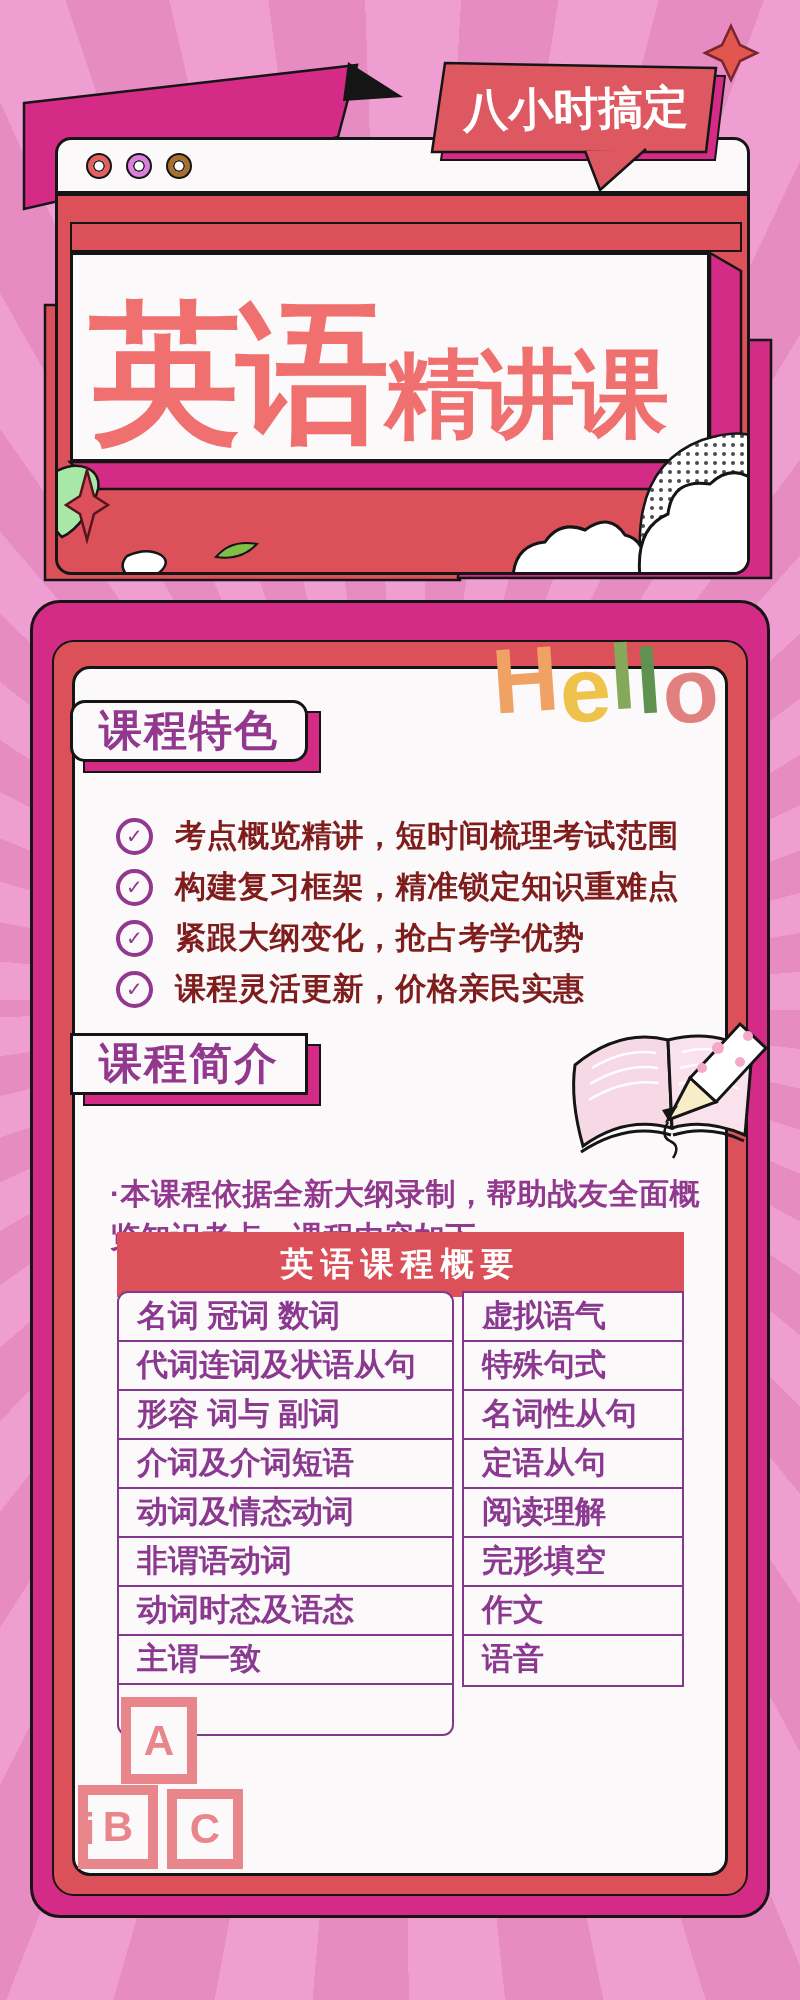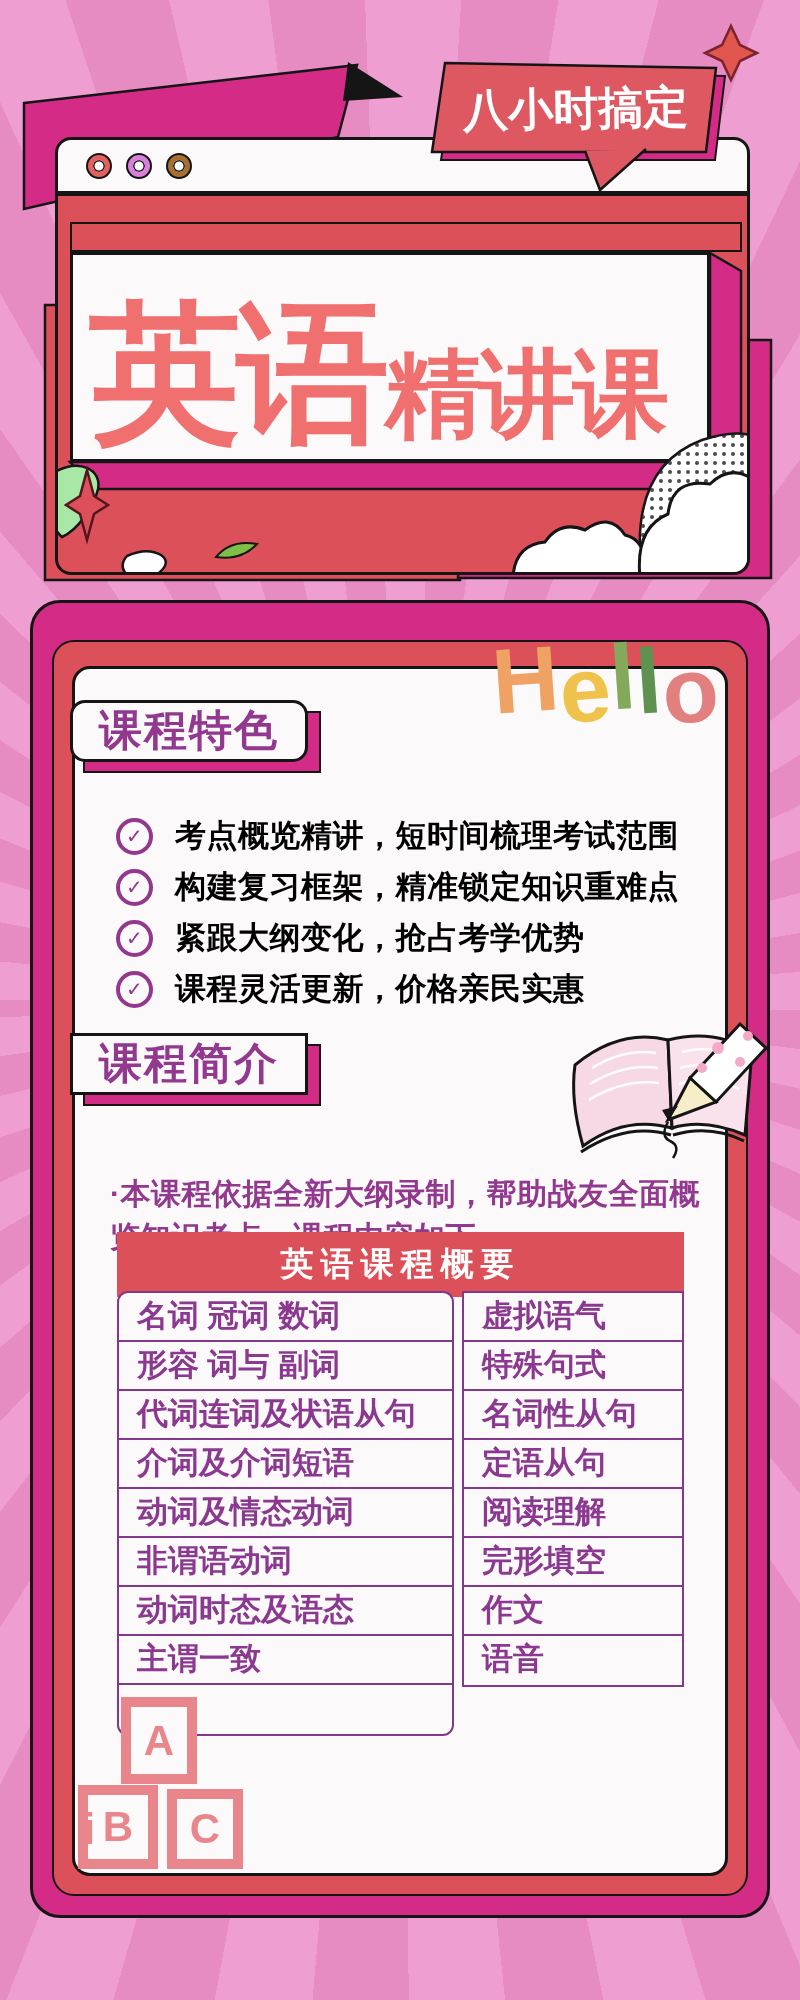--- a/index.html
+++ b/index.html
@@ -42,21 +42,21 @@
   .label-back{width:238px;height:62px;background:#D42C86;border:2.5px solid #151515;
     box-sizing:border-box;z-index:4;}
   .label-front{width:238px;height:62px;background:#FBF9FA;border:3px solid #151515;
     box-sizing:border-box;z-index:4;display:flex;align-items:center;justify-content:center;
     font-size:43px;font-weight:bold;color:#93388F;letter-spacing:2px;}
   
   .feature-row{left:116px;height:40px;z-index:4;display:flex;align-items:center;gap:22px;}
   .check-circle{width:29px;height:29px;border:4px solid #93388F;border-radius:50%;
     display:flex;align-items:center;justify-content:center;flex:none;
     color:#93388F;font-size:20px;font-weight:bold;}
-  .feature-text{font-size:31px;color:#000000;font-weight:bold;white-space:nowrap;letter-spacing:0.5px;}
+  .feature-text{font-size:31px;color:#7f1d1d;font-weight:bold;white-space:nowrap;letter-spacing:0.5px;}
   
   .intro-par{left:110px;top:1172px;width:596px;z-index:4;
     font-size:30px;line-height:43px;color:#93388F;font-weight:bold;letter-spacing:0.5px;}
   
   .tbl-header{left:117px;top:1232px;width:567px;height:65px;z-index:4;
     background:#DC5059;color:#FFFFFF;font-size:33px;font-weight:bold;letter-spacing:7px;
     display:flex;align-items:center;justify-content:center;}
   .tbl-col{top:1291px;z-index:4;border:2px solid #82398C;box-sizing:border-box;background:#FBF9FA;}
   .tbl-col-left{left:117px;width:337px;border-radius:11px;}
   .tbl-col-right{left:462px;width:222px;}
@@ -134,22 +134,22 @@
 </div>
 
 <div class="abs label-back" style="left:83px;top:1044px;"></div>
 <div class="abs label-front" style="left:70px;top:1033px;">课程简介</div>
 
 <div class="abs intro-par">·本课程依据全新大纲录制，帮助战友全面概览知识考点，课程内容如下……</div>
 
 <div class="abs tbl-header">英语课程概要</div>
 <div class="abs tbl-col tbl-col-left">
   <div class="tbl-cell">名词 冠词 数词</div>
+  <div class="tbl-cell">代词连词及状语从句</div>
   <div class="tbl-cell">形容 词与 副词</div>
-  <div class="tbl-cell">代词连词及状语从句</div>
   <div class="tbl-cell">介词及介词短语</div>
   <div class="tbl-cell">动词及情态动词</div>
   <div class="tbl-cell">非谓语动词</div>
   <div class="tbl-cell">动词时态及语态</div>
   <div class="tbl-cell">主谓一致</div>
   <div class="tbl-cell"></div>
 </div>
 <div class="abs tbl-col tbl-col-right">
   <div class="tbl-cell">虚拟语气</div>
   <div class="tbl-cell">特殊句式</div>

